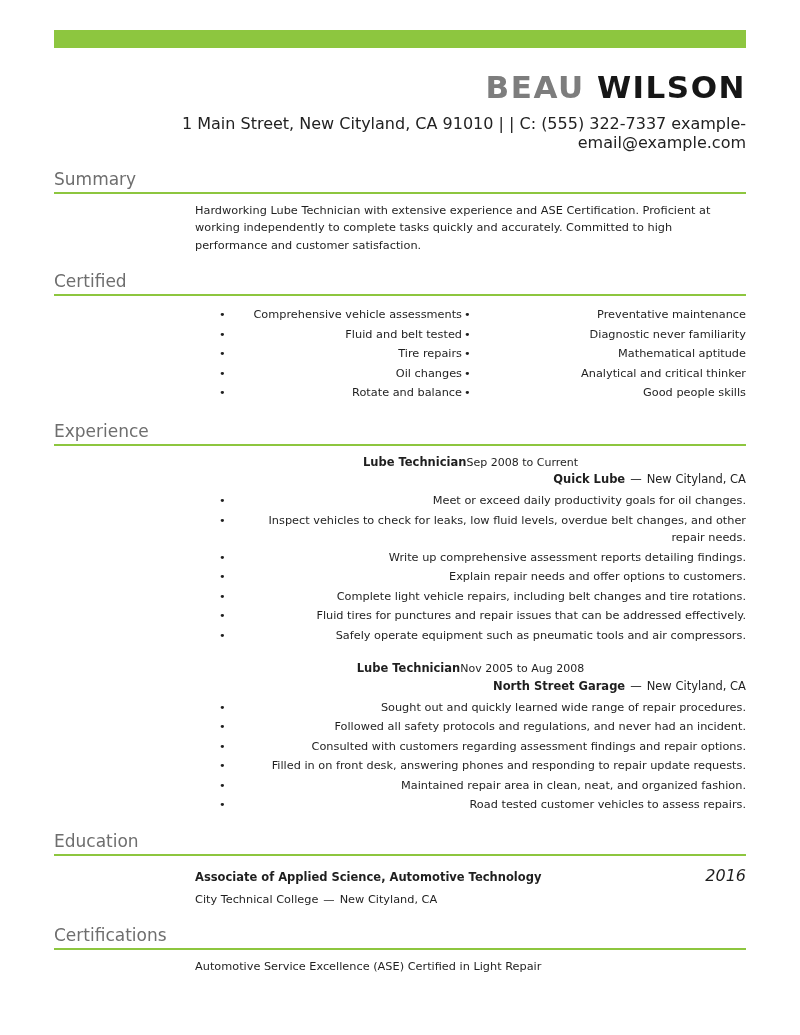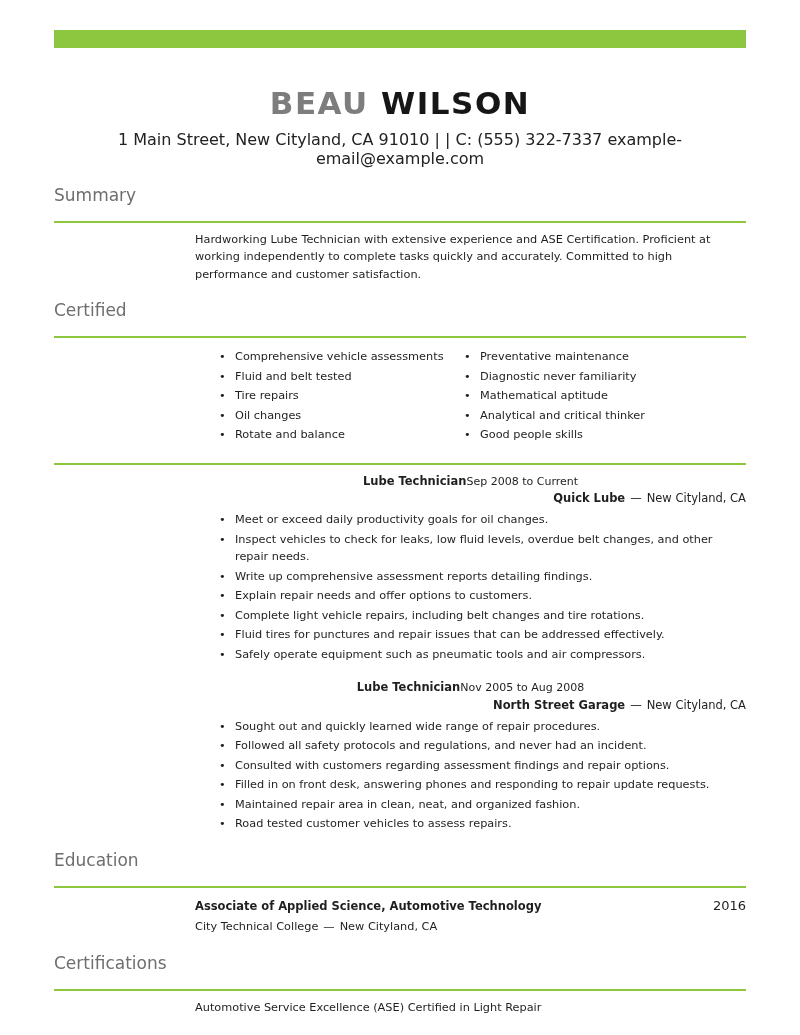--- a/index.html
+++ b/index.html
@@ -13,47 +13,47 @@
     width: 800px;
     height: 1035px;
     overflow: hidden;
     font-family: "DejaVu Sans", "Liberation Sans", sans-serif;
     color: var(--text);
   }
   .page { padding: 30px 54px 0 54px; }
 
   .top-bar { height: 18px; background: var(--accent); }
 
-  .resume-header { text-align: center; margin-top: 38px; }
+  .resume-header { text-align: right; margin-top: 22px; }
   .candidate-name {
     font-size: 31px;
     font-weight: 700;
     letter-spacing: 1.5px;
     color: #161616;
     line-height: 1.15;
   }
   .candidate-name .first { color: #7d7d7d; }
   .contact-line { font-size: 16px; margin-top: 8px; color: #222; }
 
   .section { margin-top: 17px; }
   .section-title {
     font-size: 17px;
     color: var(--title-gray);
-    padding-bottom: 16px;
+    padding-bottom: 3px;
     font-weight: 400;
   }
   .section-rule { height: 2px; background: var(--accent); border: none; }
   .section-body {
     padding-left: 141px;
     padding-top: 8px;
     font-size: 11.3px;
     line-height: 1.55;
   }
 
-  ul.bullets { list-style: none; }
+  ul.bullets { list-style: none; text-align: right; }
   ul.bullets li {
     position: relative;
     padding-left: 40px;
     margin-bottom: 2px;
   }
   ul.bullets li::before {
     content: "\2022";
     position: absolute;
     left: 24px;
     top: 0;
@@ -70,21 +70,21 @@
   .job-head { display: flex; justify-content: center; align-items: baseline; }
   .job-title { font-weight: 700; font-size: 11.5px; }
   .job-dates { font-size: 11px; font-weight: 400; }
   .job-sub { font-size: 11.5px; margin-bottom: 3px; text-align: right; }
   .company { font-weight: 700; }
   .dash { padding: 0 5px; font-weight: 400; }
   .location { font-weight: 400; }
 
   .edu-head { display: flex; justify-content: space-between; align-items: baseline; }
   .degree { font-weight: 700; font-size: 11.5px; }
-  .edu-year { font-size: 13px; }
+  .edu-year { font-size: 16px; font-style: italic; }
   .school-line { font-size: 11.3px; margin-top: 2px; }
 
   .cert-text { font-size: 11.3px; }
 </style>
 </head>
 <body>
 
 <div class="page">
 
   <div class="top-bar"></div>
@@ -126,20 +126,21 @@
               <li>Mathematical aptitude</li>
               <li>Analytical and critical thinker</li>
               <li>Good people skills</li>
             </ul>
         </div>
       </div>
     </div>
   </div>
 
   <div class="section">
+    <div class="section-title">Experience</div>
     <div class="section-rule"></div>
     <div class="section-body">
 
       <div class="job">
         <div class="job-head">
           <span class="job-title">Lube Technician</span>
           <span class="job-dates">Sep 2008 to Current</span>
         </div>
         <div class="job-sub">
           <span class="company">Quick Lube</span><span class="dash">—</span><span class="location">New Cityland, CA</span>

